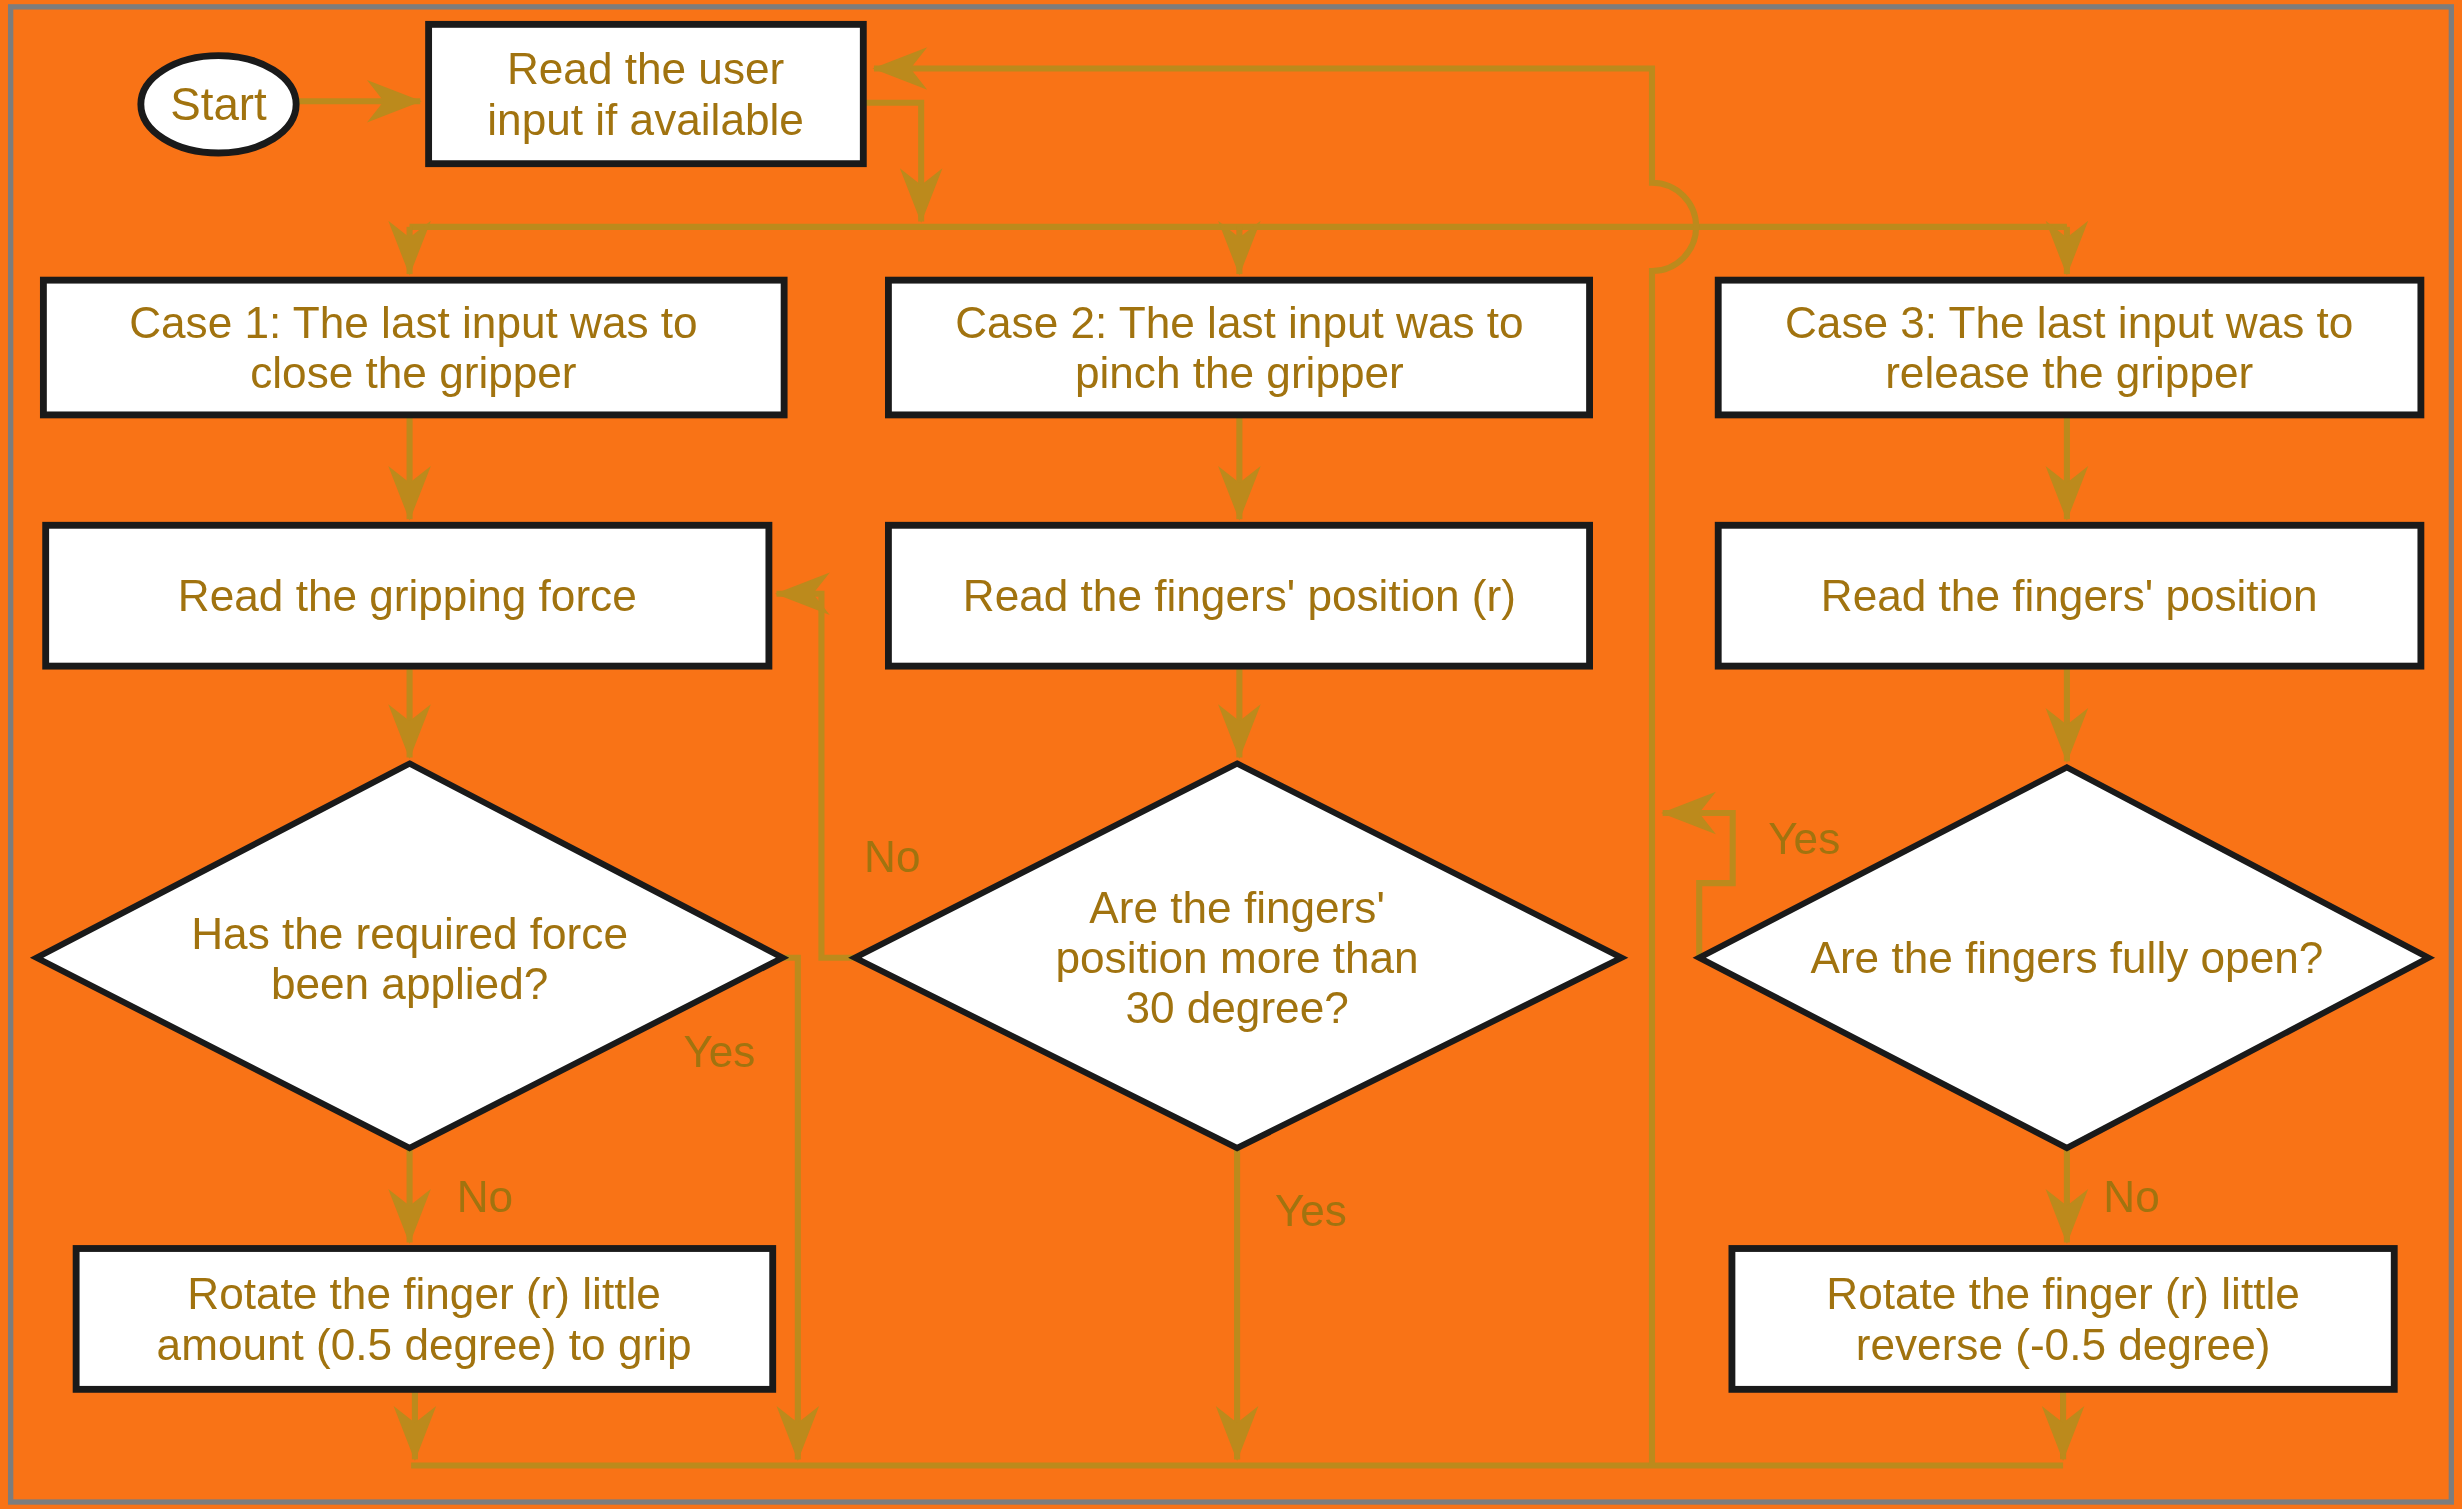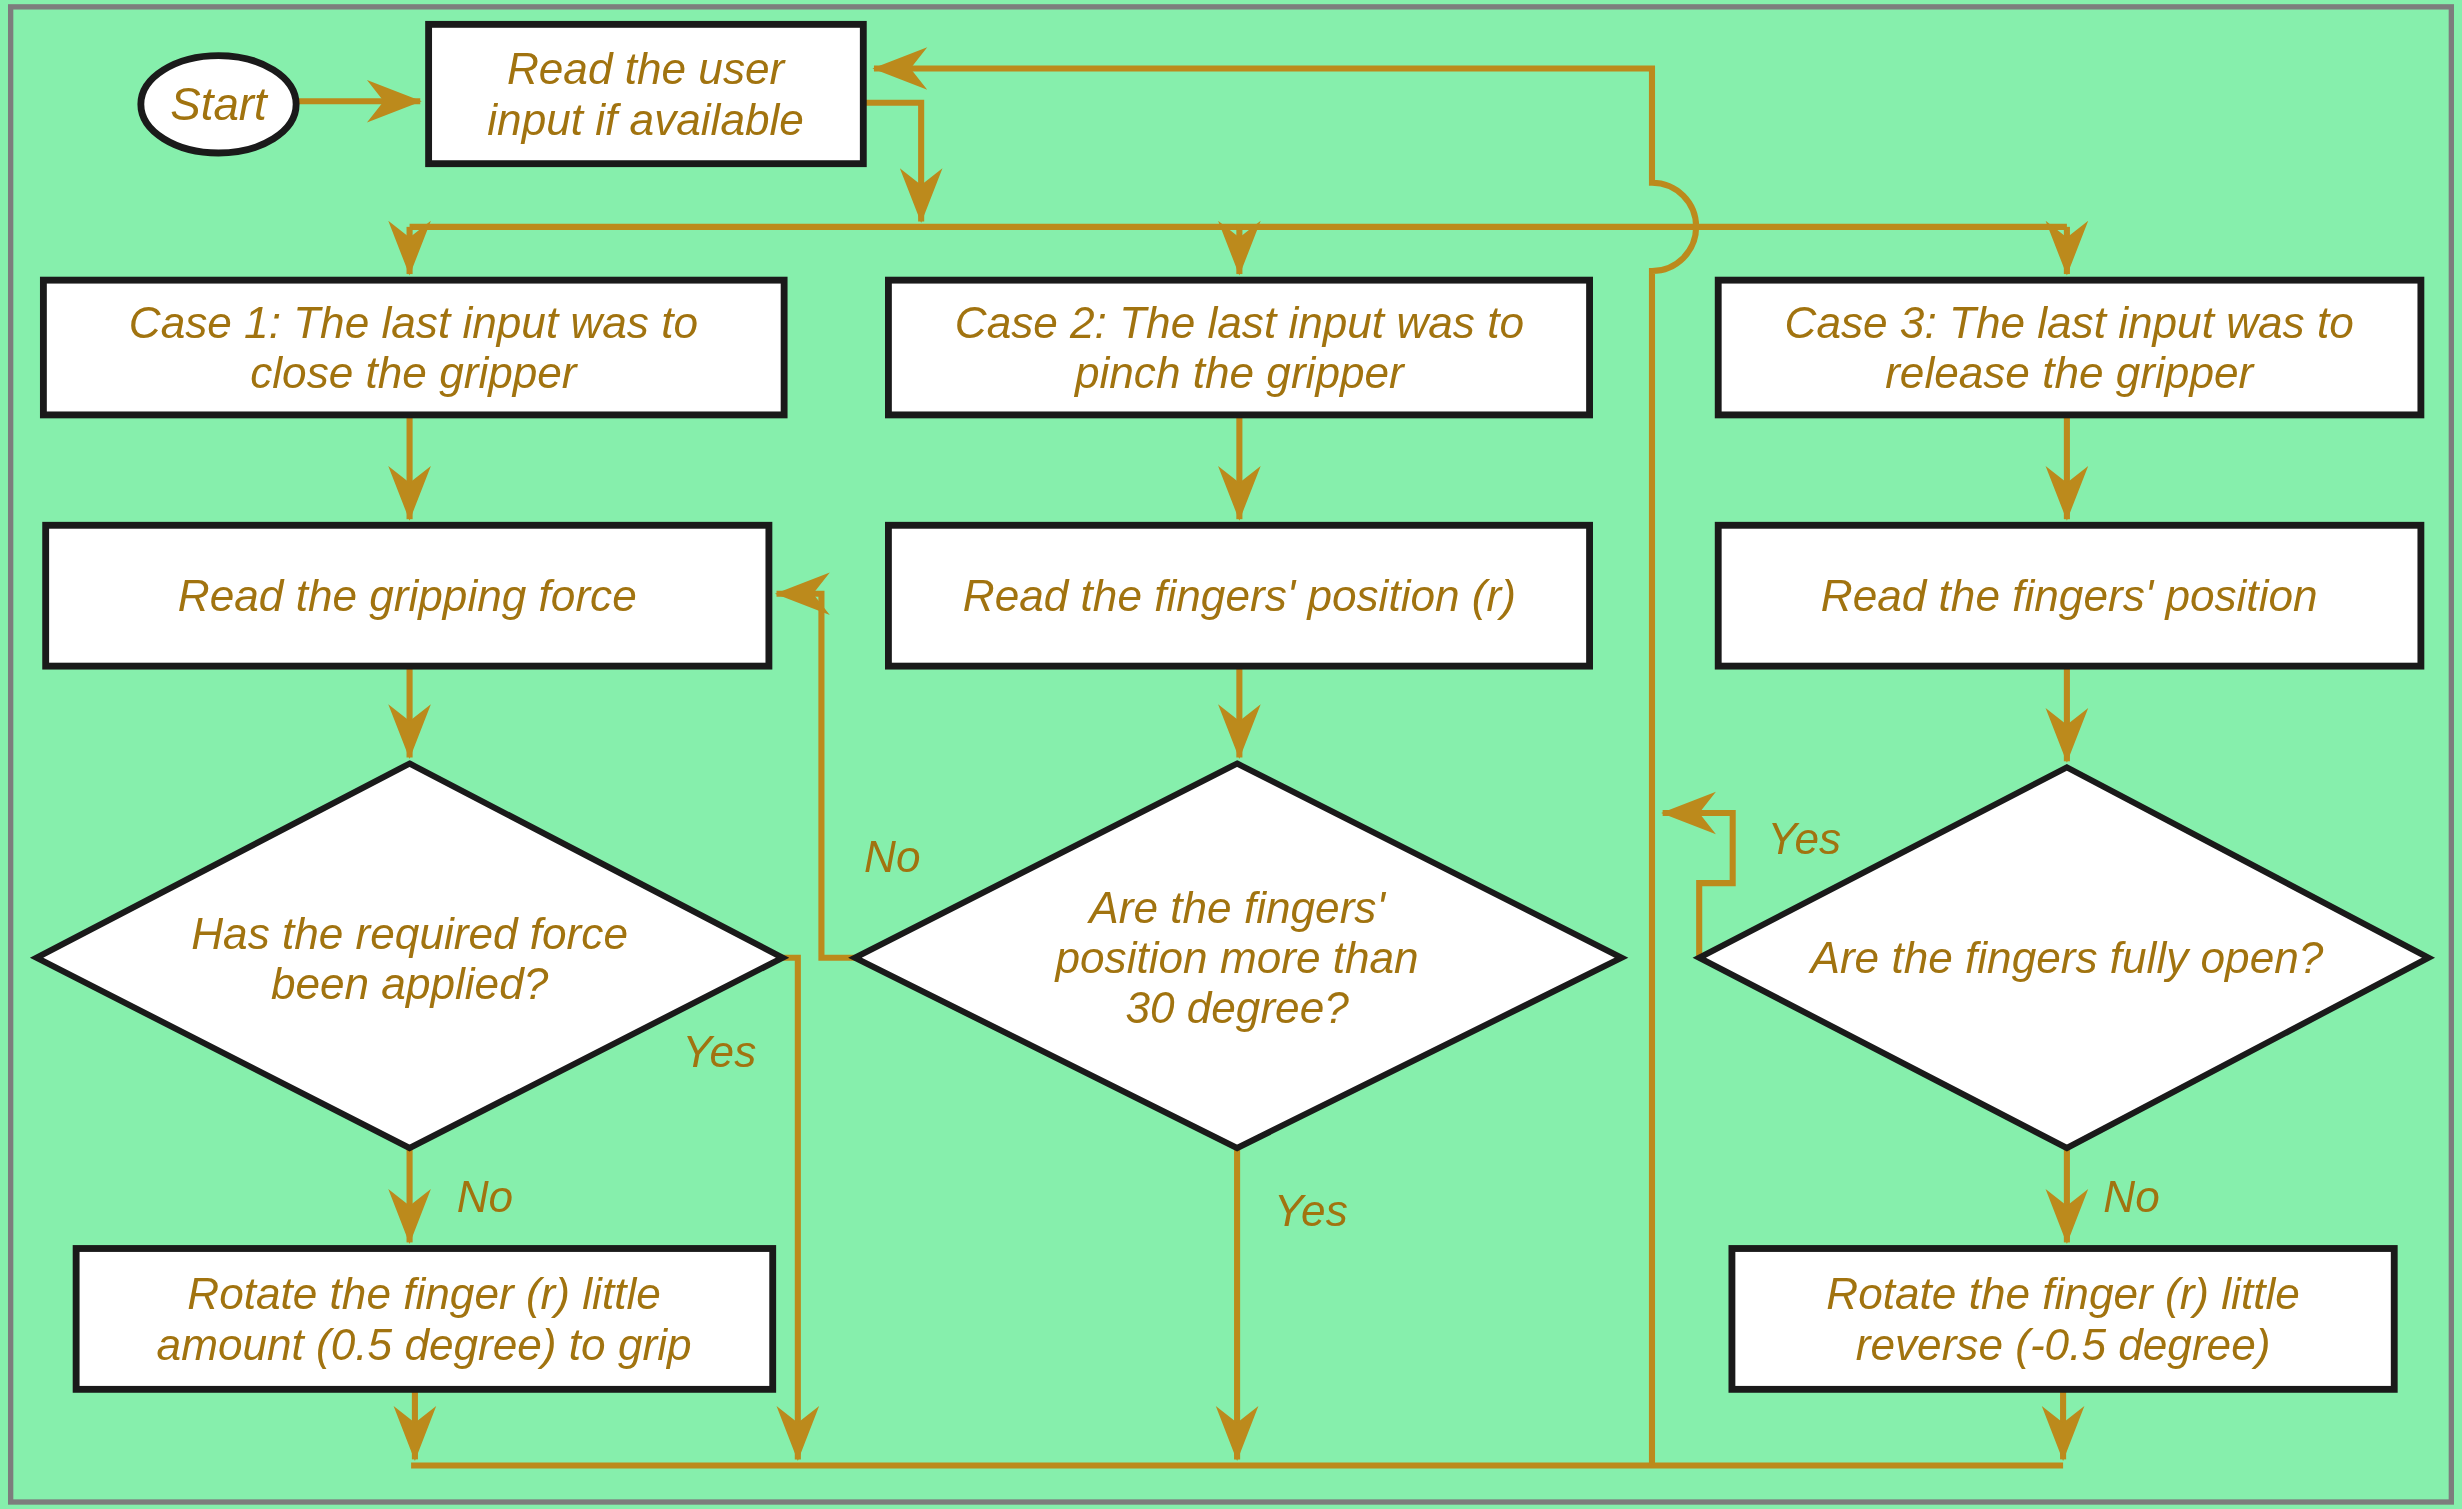--- a/index.html
+++ b/index.html
@@ -3,23 +3,22 @@
 <meta charset="utf-8">
 <style>
   html, body {
     margin: 0;
     padding: 0;
     background: #ffffff;
   }
   .stage {
     width: 100vw;
     aspect-ratio: 3234 / 1983;
-    background: #86efac;
+    background: #f97316;
     overflow: hidden;
-    font-style: italic;
   }
   svg { display: block; width: 100%; height: 100%; }
 
   .frame { fill: none; stroke: #7d7d7d; stroke-width: 7; }
 
   .flow-line {
     fill: none;
     stroke: #bc8a1c;
     stroke-width: 8;
   }

